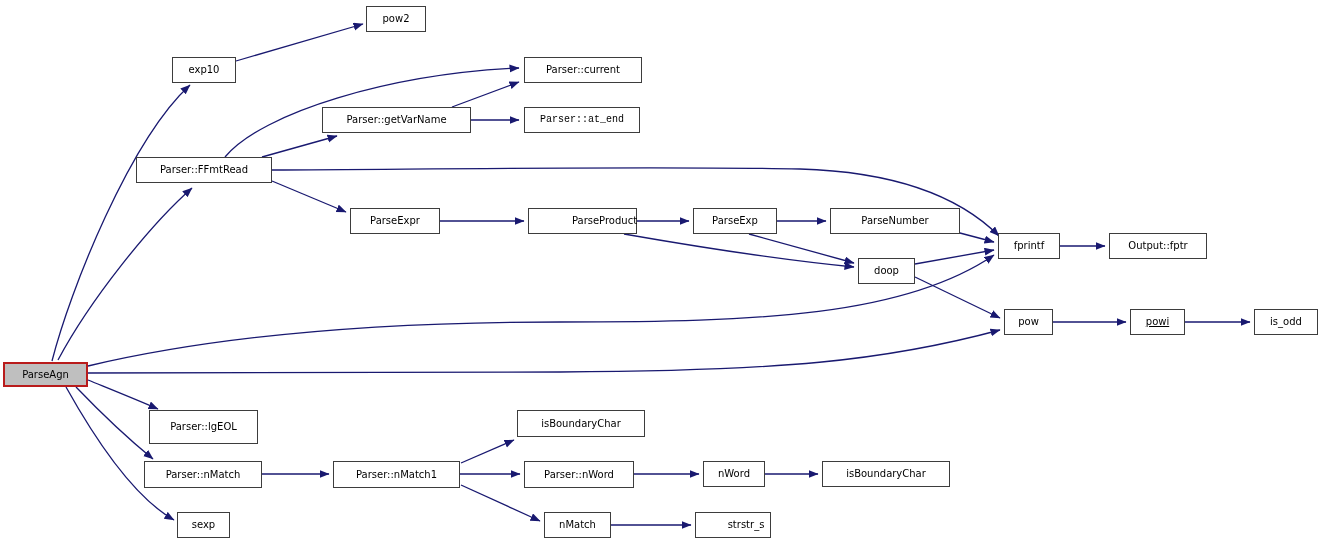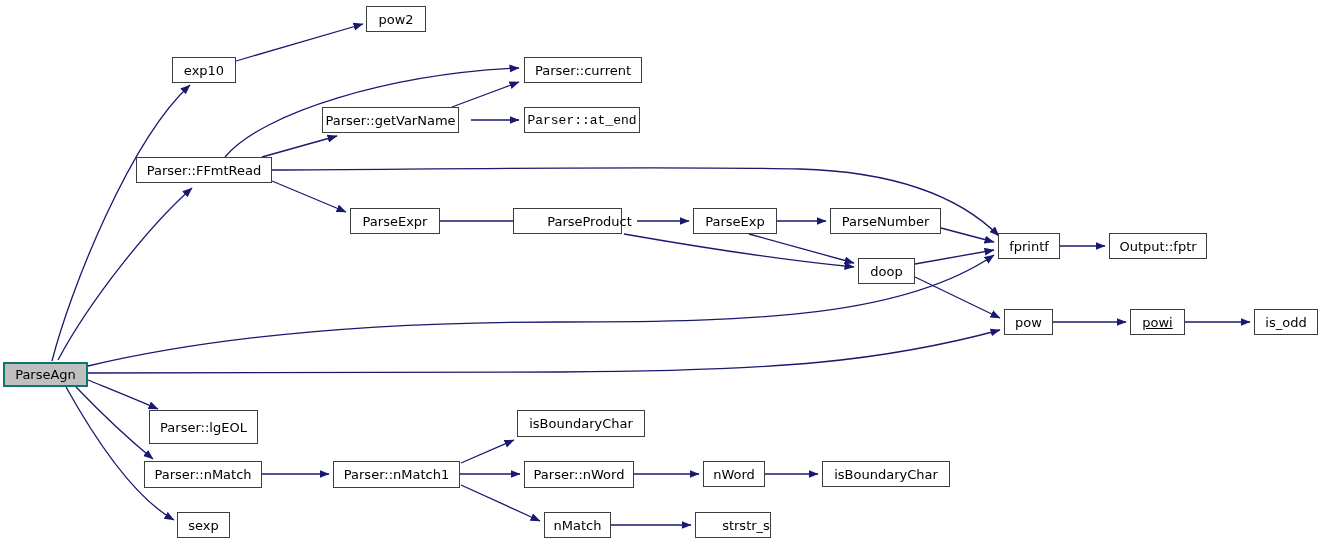--- a/index.html
+++ b/index.html
@@ -11,28 +11,28 @@
     overflow:hidden;
   }
   #edge-layer{position:absolute;left:0;top:0;width:1325px;height:544px;}
   .node{
     position:absolute;
     box-sizing:border-box;
     display:flex;align-items:center;justify-content:center;
     background:#ffffff;
     border:1.4px solid #3d3d3d;
     color:#000000;
-    font-size:13px;
+    font-size:10px;
     line-height:1;
     white-space:nowrap;
     cursor:pointer;
   }
   .node.root{
     background:#bfbfbf;
-    border:2px solid #0f766e;
+    border:2px solid #b91c1c;
   }
 </style>
 </head>
 <body>
 
 <div id="canvas">
   <svg id="edge-layer" width="1325" height="544" viewBox="0 0 1325 544" xmlns="http://www.w3.org/2000/svg">
     <defs>
       <marker id="arrow" markerUnits="userSpaceOnUse" markerWidth="11" markerHeight="9" refX="9.5" refY="4" orient="auto">
         <path d="M0,0 L10,4 L0,8 z" fill="#191970"></path>
@@ -72,26 +72,26 @@
         <path d="M765,474 L818,474" fill="none" stroke="#191970" stroke-width="1.3" marker-end="url(#arrow)"></path>
         <path d="M611,525 L691,525" fill="none" stroke="#191970" stroke-width="1.3" marker-end="url(#arrow)"></path>
       </g>
   </svg>
   <div id="nodes">
       <div class="node root" style="left: 3px; top: 362px; width: 85px; height: 25px;">ParseAgn</div>
       <div class="node" style="left: 172px; top: 57px; width: 64px; height: 26px;">exp10</div>
       <div class="node" style="left: 366px; top: 6px; width: 60px; height: 26px;">pow2</div>
       <div class="node" style="left: 136px; top: 157px; width: 136px; height: 26px;">Parser::FFmtRead</div>
       <div class="node" style="left: 524px; top: 57px; width: 118px; height: 26px;">Parser::current</div>
-      <div class="node" style="left: 322px; top: 107px; width: 137px; height: 26px;">Parser::getVarName</div>
+      <div class="node" style="left: 322px; top: 107px; width: 149px; height: 26px;">Parser::getVarName</div>
       <div class="node" style="left: 524px; top: 107px; width: 116px; height: 26px; font-family: Liberation Mono, monospace;">Parser::at_end</div>
       <div class="node" style="left: 350px; top: 208px; width: 90px; height: 26px;">ParseExpr</div>
-      <div class="node" style="left: 513px; top: 208px; width: 109px; height: 26px; padding-left: 44px;">ParseProduct</div>
+      <div class="node" style="left: 528px; top: 208px; width: 109px; height: 26px; padding-left: 44px;">ParseProduct</div>
       <div class="node" style="left: 693px; top: 208px; width: 84px; height: 26px;">ParseExp</div>
-      <div class="node" style="left: 830px; top: 208px; width: 111px; height: 26px;">ParseNumber</div>
+      <div class="node" style="left: 830px; top: 208px; width: 130px; height: 26px;">ParseNumber</div>
       <div class="node" style="left: 998px; top: 233px; width: 62px; height: 26px;">fprintf</div>
       <div class="node" style="left: 1109px; top: 233px; width: 98px; height: 26px;">Output::fptr</div>
       <div class="node" style="left: 858px; top: 258px; width: 57px; height: 26px;">doop</div>
       <div class="node" style="left: 1004px; top: 309px; width: 49px; height: 26px;">pow</div>
       <div class="node" style="left: 1130px; top: 309px; width: 55px; height: 26px; text-decoration: underline;">powi</div>
       <div class="node" style="left: 1254px; top: 309px; width: 64px; height: 26px;">is_odd</div>
       <div class="node" style="left: 149px; top: 410px; width: 109px; height: 34px;">Parser::lgEOL</div>
       <div class="node" style="left: 517px; top: 410px; width: 128px; height: 27px;">isBoundaryChar</div>
       <div class="node" style="left: 144px; top: 461px; width: 118px; height: 27px;">Parser::nMatch</div>
       <div class="node" style="left: 333px; top: 461px; width: 127px; height: 27px;">Parser::nMatch1</div>

